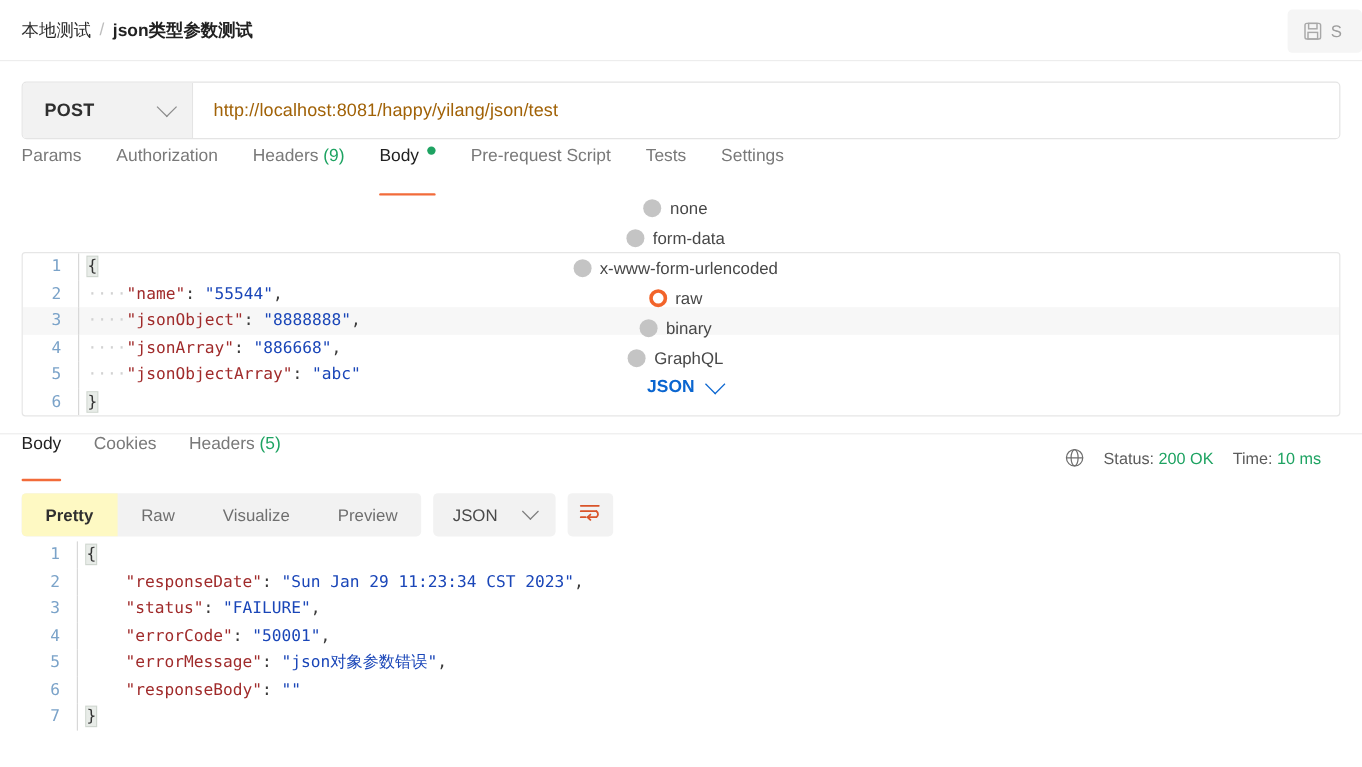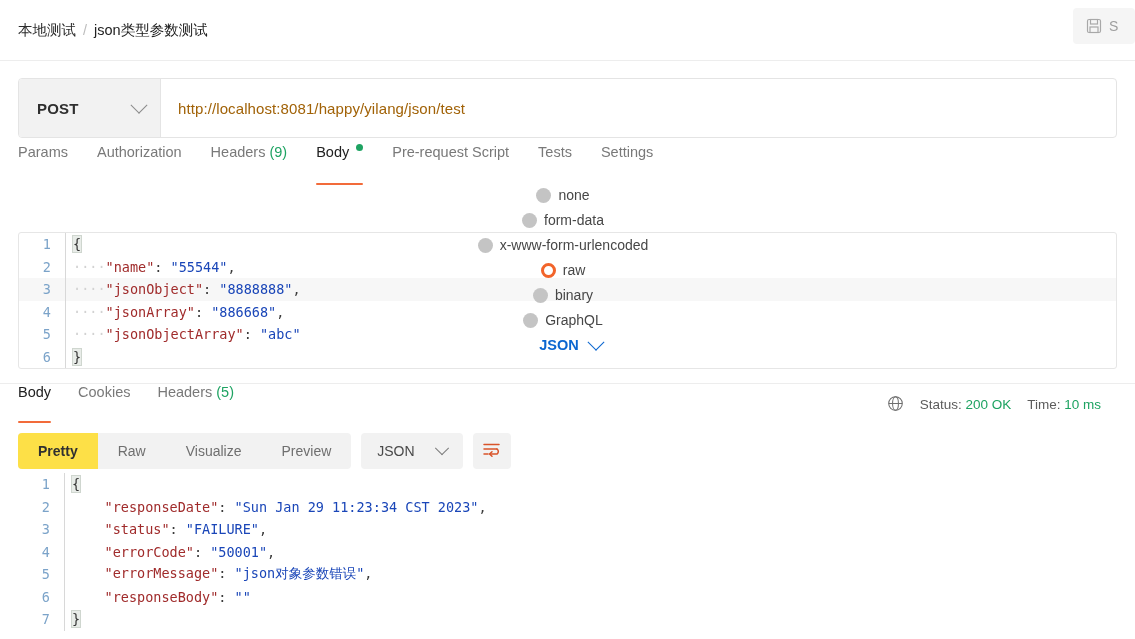--- a/index.html
+++ b/index.html
@@ -12,40 +12,40 @@
     height: 639px;
     background: #ffffff;
     font-family: "Liberation Sans", sans-serif;
     color: #2b2b2b;
     overflow: hidden;
     -webkit-font-smoothing: antialiased;
   }
 
   
   .topbar {
-    height: 61px;
+    height: 51px;
     border-bottom: 1px solid #ededed;
     display: flex;
     align-items: center;
     padding: 0 0 0 18px;
     box-sizing: border-box;
     position: relative;
   }
   .breadcrumb {
     display: flex;
     align-items: center;
     font-size: 14.5px;
   }
   .crumb-sep {
     color: #bdbdbd;
     margin: 0 7px;
   }
   .crumb-current {
     color: #212121;
-    font-weight: normal;
+    font-weight: bold;
     text-align: right;
   }
   .save-btn {
     position: absolute;
     right: 0;
     top: 8px;
     height: 36px;
     display: flex;
     align-items: center;
     gap: 7px;
@@ -57,21 +57,21 @@
     font-size: 14px;
     width: 62px;
     overflow: hidden;
     white-space: nowrap;
   }
   .save-btn svg { flex: 0 0 auto; display:block; }
 
   
   .urlrow {
     margin: 17px 18px 0 18px;
-    height: 60px;
+    height: 48px;
     border: 1px solid #e4e4e4;
     border-radius: 4px;
     display: flex;
     align-items: stretch;
     background: #fff;
     box-sizing: border-box;
   }
   .method {
     width: 142px;
     background: #f2f2f2;
@@ -275,21 +275,21 @@
     overflow: hidden;
   }
   .seg {
     display: flex;
     align-items: center;
     padding: 0 20px;
     font-size: 14px;
     color: #6f6f6f;
   }
   .seg.active {
-    background: #fde047;
+    background: #fef9c3;
     color: #303030;
     font-weight: bold;
   }
   .pill {
     display: flex;
     align-items: center;
     gap: 22px;
     background: #f2f2f2;
     border-radius: 4px;
     height: 36px;

